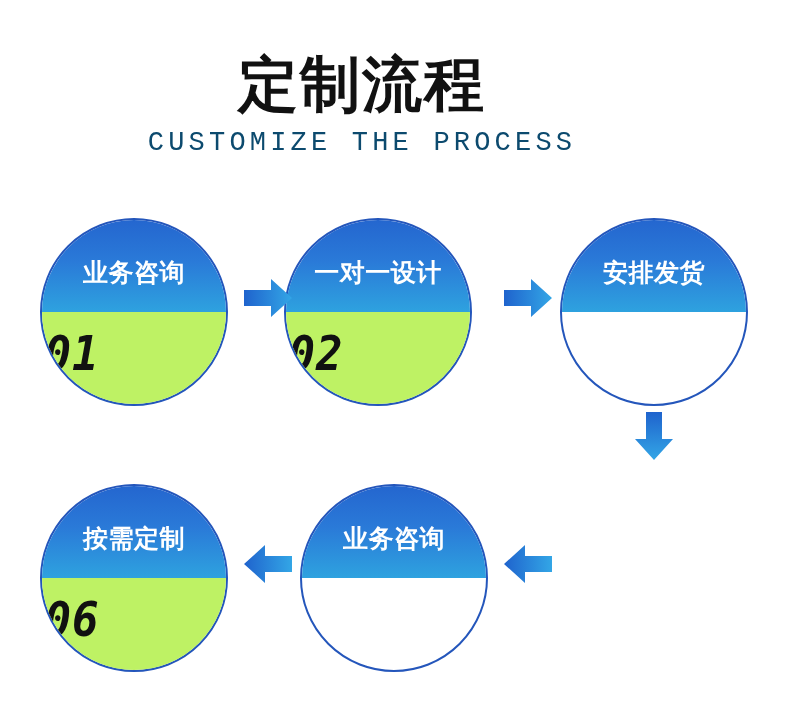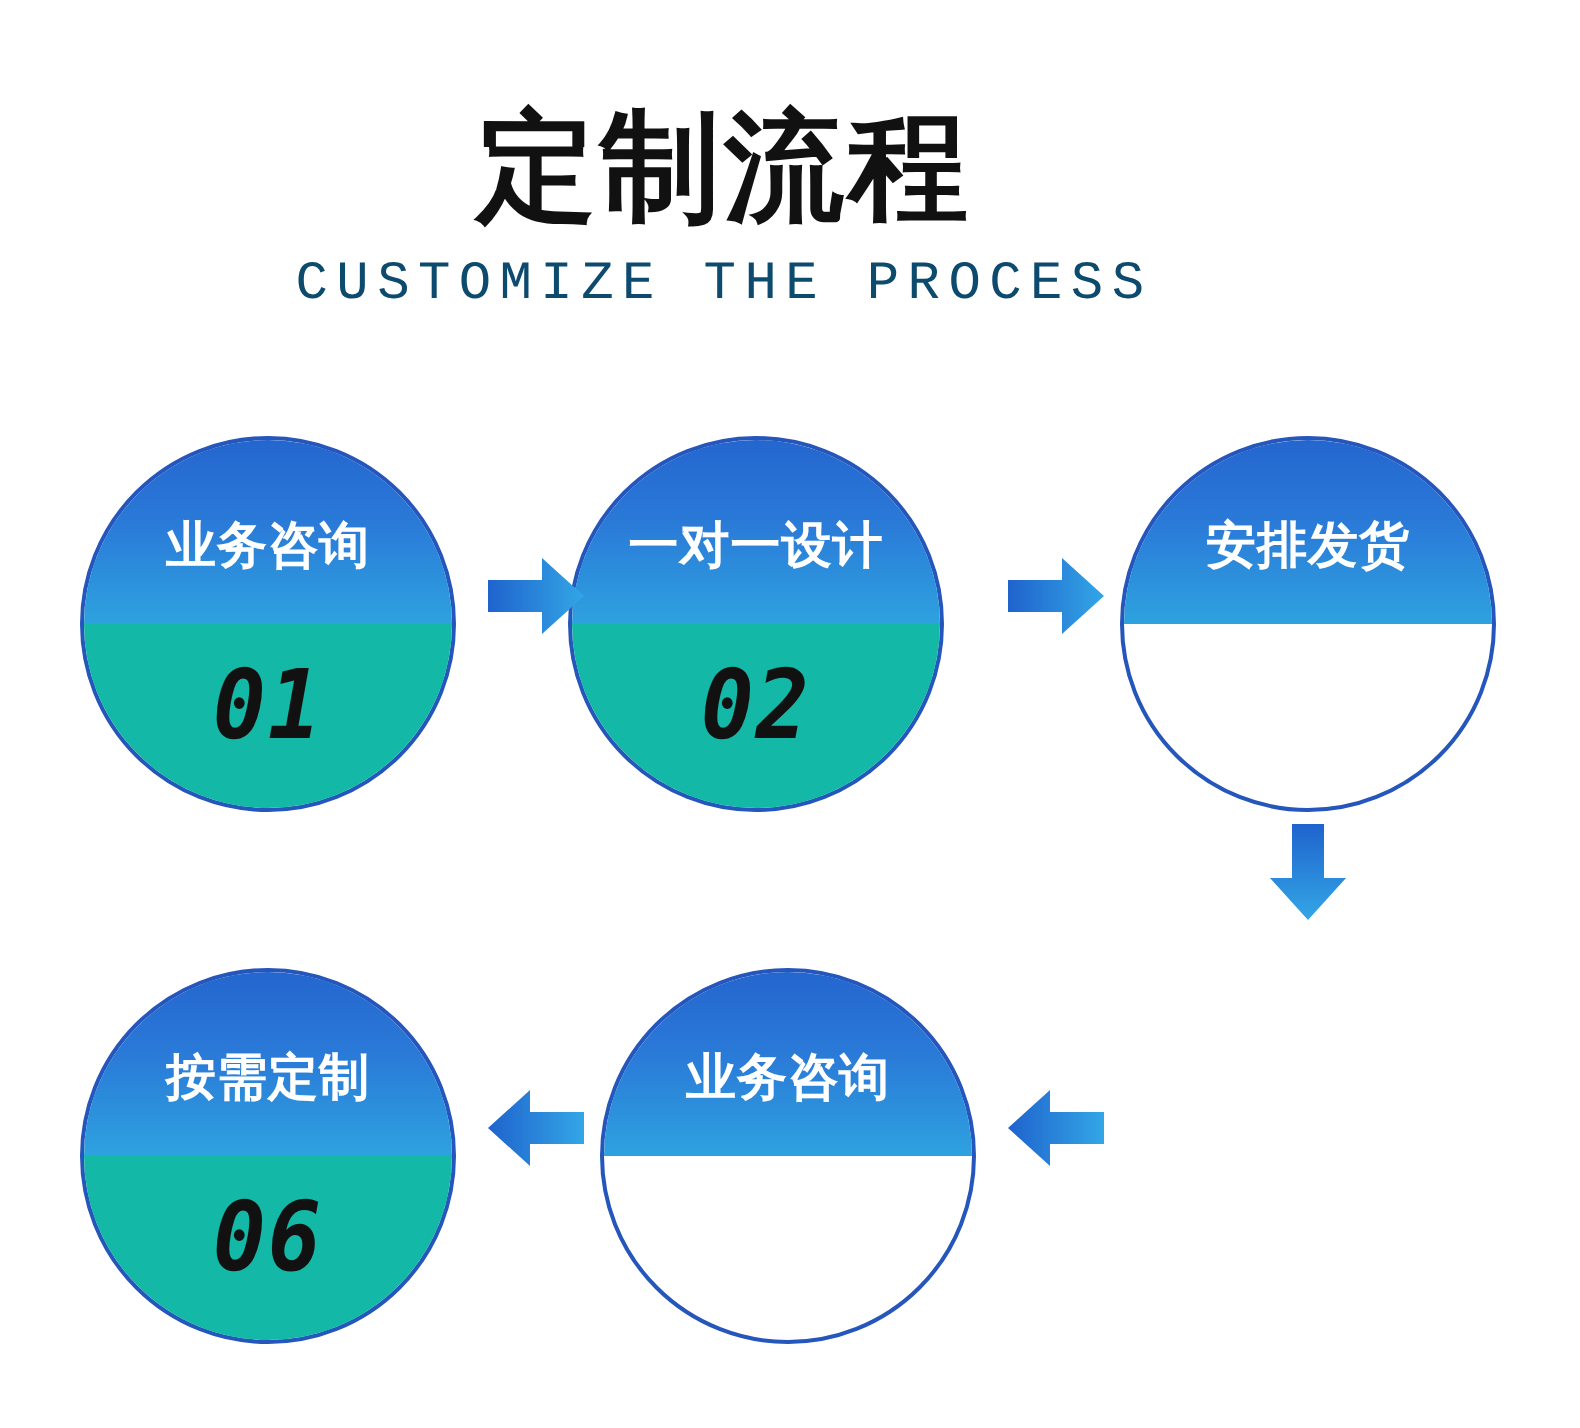--- a/index.html
+++ b/index.html
@@ -83,24 +83,24 @@
     white-space: nowrap;
     font-family: "DejaVu Sans", "Liberation Sans", sans-serif;
     margin-top: 14px;
   }
   .step-bottom {
     position: absolute;
     left: 0;
     top: 50%;
     width: 100%;
     height: 50%;
-    background: #14b8a6;
+    background: #bef264;
     display: flex;
     align-items: center;
-    justify-content: center;
+    justify-content: flex-start;
   }
   .step-number {
     color: #111111;
     font-size: 48px;
     line-height: 50px;
     font-weight: 700;
     font-style: italic;
     letter-spacing: 1px;
     transform: scaleX(0.92);
     font-family: "DejaVu Sans Mono", "Liberation Mono", monospace;

